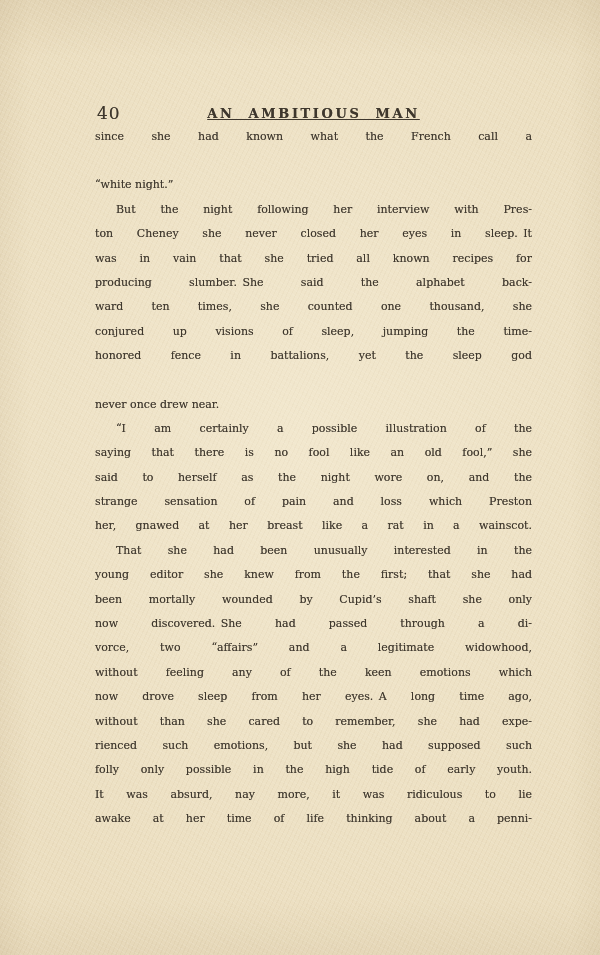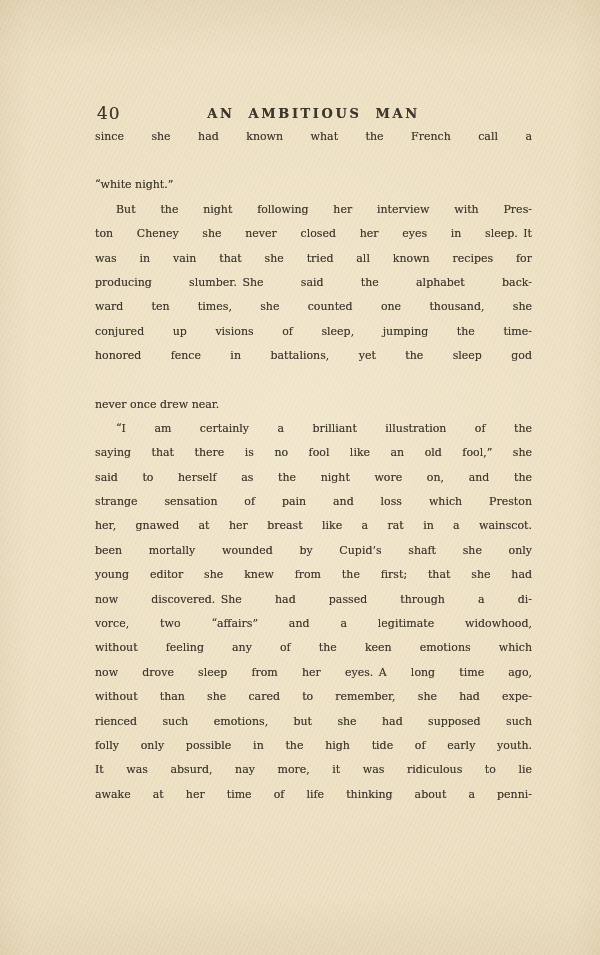--- a/index.html
+++ b/index.html
@@ -42,20 +42,21 @@
   }
   .running-title {
     display: block;
     text-align: center;
     font-size: 13px;
     font-weight: bold;
     letter-spacing: 2.6px;
     word-spacing: 7px;
     padding-top: 3px;
     text-shadow: 0 0 0.5px rgba(62,55,45,0.65);
+    text-decoration: underline;
   }
   .text-block {
     width: 437px;
   }
   .line {
     font-size: 11px;
     line-height: 24.4px;
     height: 24.4px;
     text-align: justify;
     text-align-last: justify;
@@ -84,27 +85,28 @@
         <div class="line">since she had known what the French call a</div>
         <div class="line left">“white night.”</div>
         <div class="line indent">But the night following her interview with Pres-</div>
         <div class="line">ton Cheney she never closed her eyes in sleep. It</div>
         <div class="line">was in vain that she tried all known recipes for</div>
         <div class="line">producing slumber. She said the alphabet back-</div>
         <div class="line">ward ten times, she counted one thousand, she</div>
         <div class="line">conjured up visions of sleep, jumping the time-</div>
         <div class="line">honored fence in battalions, yet the sleep god</div>
         <div class="line left">never once drew near.</div>
-        <div class="line indent">“I am certainly a brilliant illustration of the</div>
+        <div class="line indent">“I am certainly a possible illustration of the</div>
         <div class="line">saying that there is no fool like an old fool,” she</div>
         <div class="line">said to herself as the night wore on, and the</div>
         <div class="line">strange sensation of pain and loss which Preston</div>
         <div class="line">her, gnawed at her breast like a rat in a wainscot.</div>
+        <div class="line indent">That she had been unusually interested in the</div>
+        <div class="line">young editor she knew from the first; that she had</div>
         <div class="line">been mortally wounded by Cupid’s shaft she only</div>
-        <div class="line">young editor she knew from the first; that she had</div>
         <div class="line">now discovered. She had passed through a di-</div>
         <div class="line">vorce, two “affairs” and a legitimate widowhood,</div>
         <div class="line">without feeling any of the keen emotions which</div>
         <div class="line">now drove sleep from her eyes. A long time ago,</div>
         <div class="line">without than she cared to remember, she had expe-</div>
         <div class="line">rienced such emotions, but she had supposed such</div>
         <div class="line">folly only possible in the high tide of early youth.</div>
         <div class="line">It was absurd, nay more, it was ridiculous to lie</div>
         <div class="line">awake at her time of life thinking about a penni-</div>
       </div>

